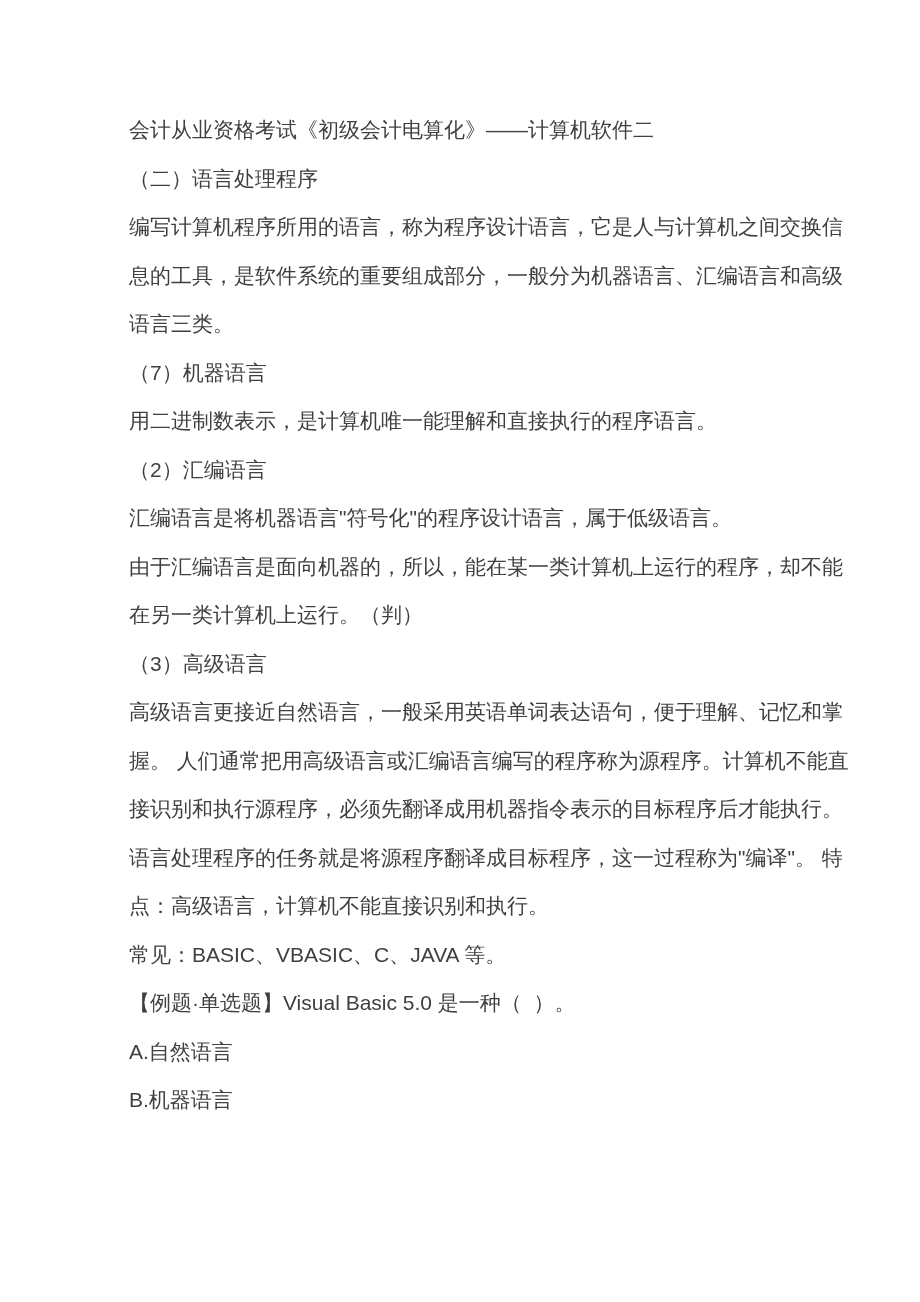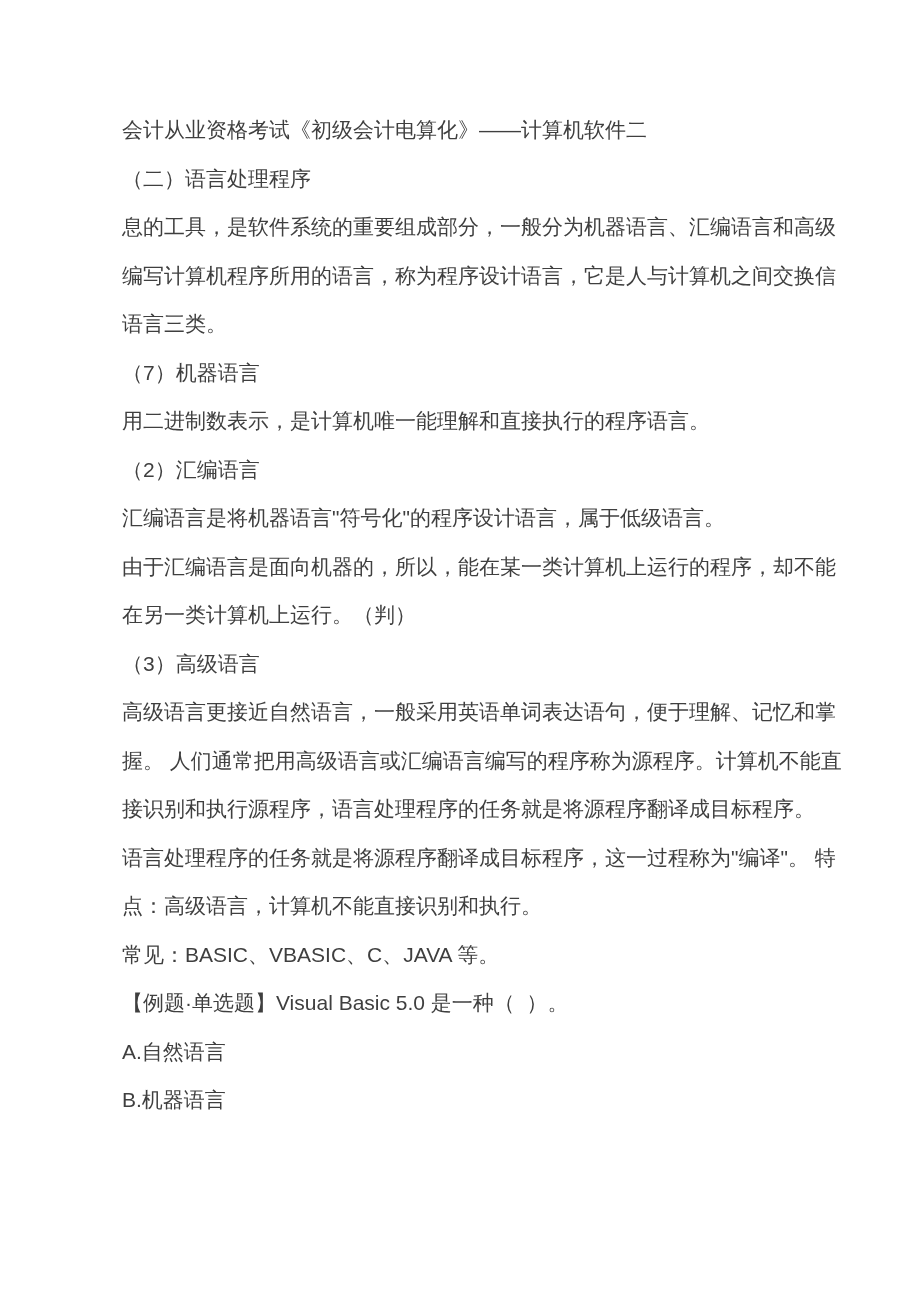--- a/index.html
+++ b/index.html
@@ -10,21 +10,21 @@
   .page {
     position: relative;
     width: 920px;
     height: 1302px;
     background: #ffffff;
     overflow: hidden;
     font-family: "Liberation Sans", "DejaVu Sans", sans-serif;
   }
   .doc-body {
     position: absolute;
-    left: 122px;
+    left: 129px;
     top: 106px;
     width: 670px;
   }
   .line {
     font-size: 21px;
     line-height: 48.5px;
     height: 48.5px;
     color: #3f3f3f;
     font-weight: 400;
     white-space: pre;
@@ -32,33 +32,33 @@
     -webkit-font-smoothing: antialiased;
   }
 </style>
 </head>
 <body>
 
 <div class="page">
   <div class="doc-body">
     <div class="line">会计从业资格考试《初级会计电算化》——计算机软件二</div>
     <div class="line">（二）语言处理程序</div>
+    <div class="line">编写计算机程序所用的语言，称为程序设计语言，它是人与计算机之间交换信</div>
     <div class="line">息的工具，是软件系统的重要组成部分，一般分为机器语言、汇编语言和高级</div>
-    <div class="line">编写计算机程序所用的语言，称为程序设计语言，它是人与计算机之间交换信</div>
     <div class="line">语言三类。</div>
     <div class="line">（7）机器语言</div>
     <div class="line">用二进制数表示，是计算机唯一能理解和直接执行的程序语言。</div>
     <div class="line">（2）汇编语言</div>
     <div class="line">汇编语言是将机器语言"符号化"的程序设计语言，属于低级语言。</div>
     <div class="line">由于汇编语言是面向机器的，所以，能在某一类计算机上运行的程序，却不能</div>
     <div class="line">在另一类计算机上运行。（判）</div>
     <div class="line">（3）高级语言</div>
     <div class="line">高级语言更接近自然语言，一般采用英语单词表达语句，便于理解、记忆和掌</div>
     <div class="line">握。 人们通常把用高级语言或汇编语言编写的程序称为源程序。计算机不能直</div>
-    <div class="line">接识别和执行源程序，语言处理程序的任务就是将源程序翻译成目标程序。</div>
+    <div class="line">接识别和执行源程序，必须先翻译成用机器指令表示的目标程序后才能执行。</div>
     <div class="line">语言处理程序的任务就是将源程序翻译成目标程序，这一过程称为"编译"。 特</div>
     <div class="line">点：高级语言，计算机不能直接识别和执行。</div>
     <div class="line">常见：BASIC、VBASIC、C、JAVA 等。</div>
     <div class="line">【例题·单选题】Visual Basic 5.0 是一种（  ）。</div>
     <div class="line">A.自然语言</div>
     <div class="line">B.机器语言</div>
   </div>
 </div>
 
 </body></html>

